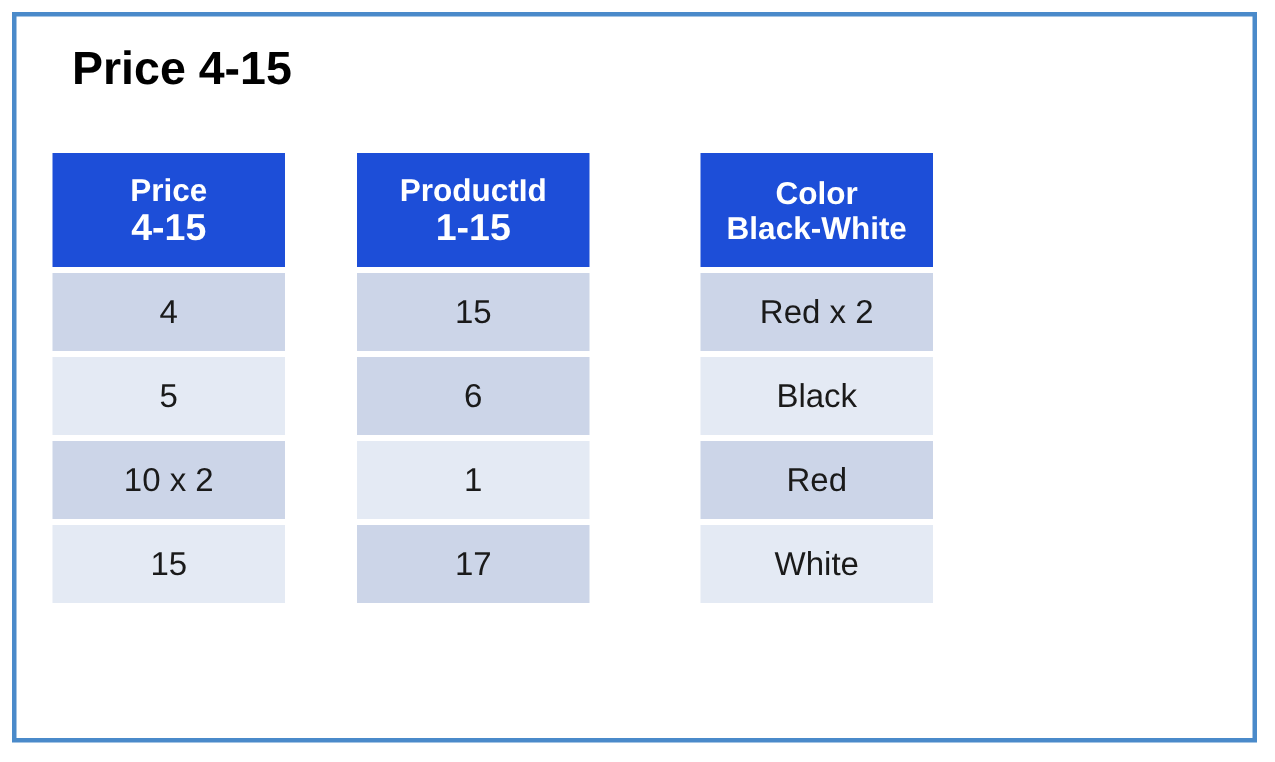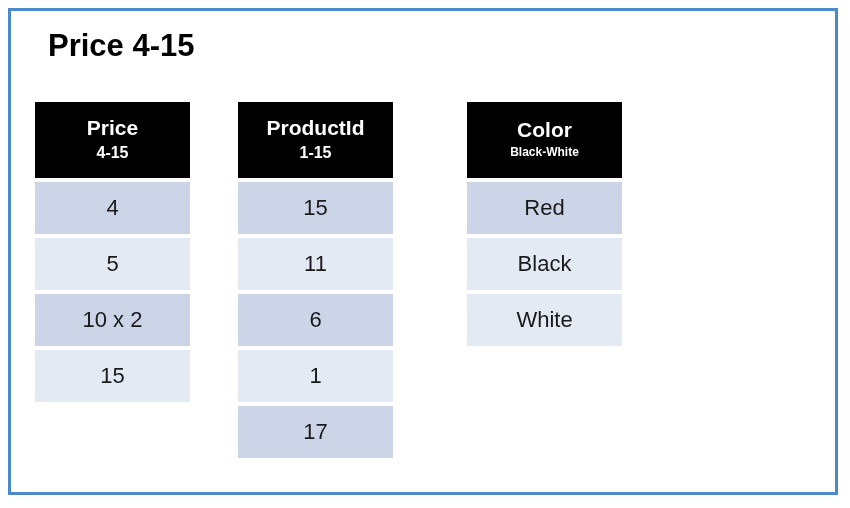--- a/index.html
+++ b/index.html
@@ -47,49 +47,49 @@
     white-space: nowrap;
   }
 
   
   .column {
     position: absolute;
     top: 102px;
   }
 
   .col-header {
-    background: #000000;
+    background: #1d4ed8;
     color: #ffffff;
     text-align: center;
     box-sizing: border-box;
     height: 76px;
     display: flex;
     flex-direction: column;
     align-items: center;
     justify-content: center;
     padding: 0 4px;
     margin-bottom: 4px;
   }
 
   .col-header .h-line1 {
     font-size: 21px;
     font-weight: bold;
     line-height: 25px;
     white-space: nowrap;
   }
 
   .col-header .h-line2 {
-    font-size: 16px;
+    font-size: 25px;
     font-weight: bold;
     line-height: 25px;
     white-space: nowrap;
   }
 
   .col-header.small-sub .h-line2 {
-    font-size: 12px;
+    font-size: 21px;
     line-height: 21px;
   }
 
   .cell {
     height: 52px;
     line-height: 52px;
     text-align: center;
     font-size: 22px;
     color: #1a1a1a;
     margin-bottom: 4px;
@@ -118,31 +118,31 @@
         <div class="cell tint-light">5</div>
         <div class="cell tint-dark">10 x 2</div>
         <div class="cell tint-light">15</div>
       </div>
       <div class="column" style="left: 238px; width: 155px;">
         <div class="col-header">
           <div class="h-line1">ProductId</div>
           <div class="h-line2">1-15</div>
         </div>
         <div class="cell tint-dark">15</div>
-        <div class="cell tint-light">11</div>
         <div class="cell tint-dark">6</div>
         <div class="cell tint-light">1</div>
         <div class="cell tint-dark">17</div>
       </div>
       <div class="column" style="left: 467px; width: 155px;">
         <div class="col-header small-sub">
           <div class="h-line1">Color</div>
           <div class="h-line2">Black-White</div>
         </div>
+        <div class="cell tint-dark">Red x 2</div>
+        <div class="cell tint-light">Black</div>
         <div class="cell tint-dark">Red</div>
-        <div class="cell tint-light">Black</div>
         <div class="cell tint-light">White</div>
       </div>
       <div class="column" style="left: 651px; width: 155px;">
       </div>
     </div>
 
 </div>
 
 </body></html>

